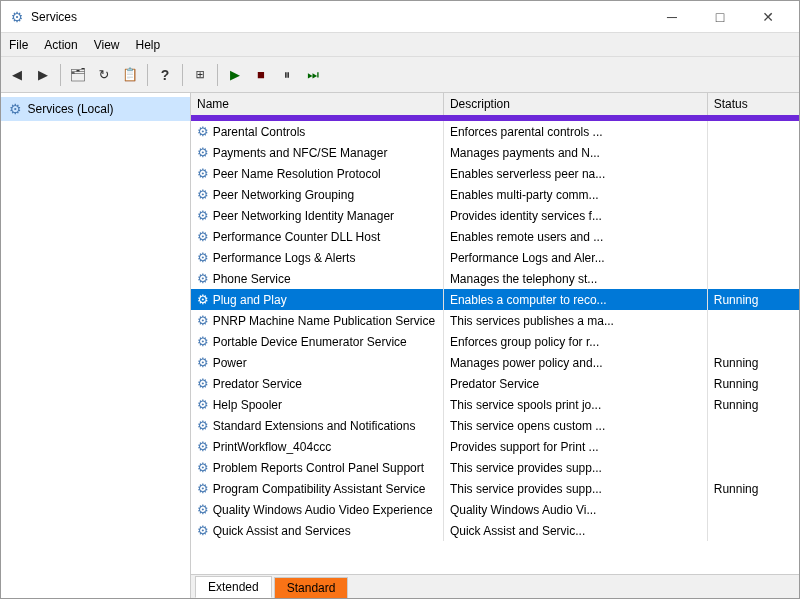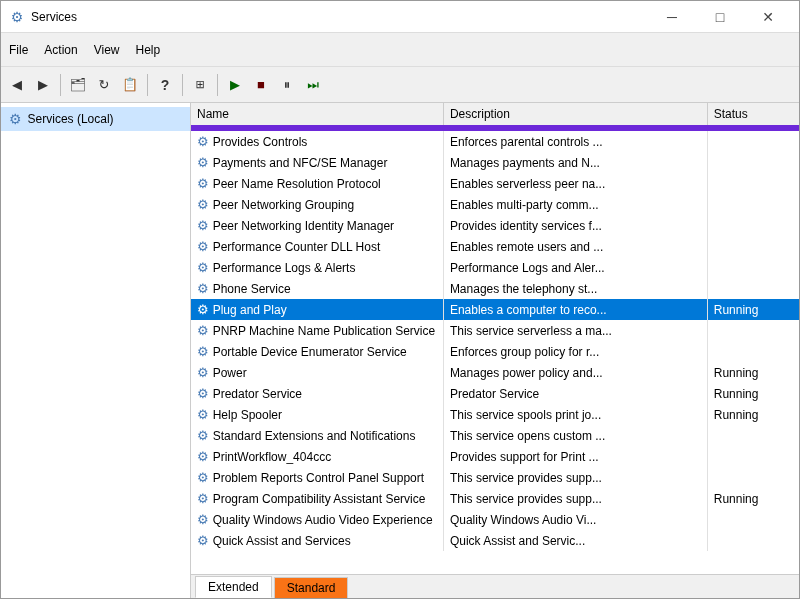--- a/index.html
+++ b/index.html
@@ -63,21 +63,21 @@
       font-size: 14px;
       display: flex;
       align-items: center;
       justify-content: center;
       color: #444;
     }
 
     
     .menu-bar {
       background: #f0f0f0;
-      height: 34px;
+      height: 24px;
       display: flex;
       align-items: center;
       border-bottom: 1px solid #ddd;
     }
 
     .menu-item {
       padding: 2px 8px;
       cursor: pointer;
       font-size: 12px;
       color: #000;
@@ -313,21 +313,21 @@
               <th class="col-name">Name</th>
               <th class="col-desc">Description</th>
               <th class="col-status">Status</th>
             </tr>
           </thead>
           <tbody id="table-body">
           <tr>
                 <td class="col-name">
                   <span class="name-cell">
                     <span class="service-icon">⚙</span>
-                    <span>Provides Controls</span>
+                    <span>Parental Controls</span>
                   </span>
                 </td>
                 <td class="col-desc">Enforces parental controls ...</td>
                 <td class="col-status"></td>
               </tr>
               <tr>
                 <td class="col-name">
                   <span class="name-cell">
                     <span class="service-icon">⚙</span>
                     <span>Payments and NFC/SE Manager</span>
@@ -406,21 +406,21 @@
                 <td class="col-desc">Enables a computer to reco...</td>
                 <td class="col-status">Running</td>
               </tr>
               <tr>
                 <td class="col-name">
                   <span class="name-cell">
                     <span class="service-icon">⚙</span>
                     <span>PNRP Machine Name Publication Service</span>
                   </span>
                 </td>
-                <td class="col-desc">This service serverless a ma...</td>
+                <td class="col-desc">This services publishes a ma...</td>
                 <td class="col-status"></td>
               </tr>
               <tr>
                 <td class="col-name">
                   <span class="name-cell">
                     <span class="service-icon">⚙</span>
                     <span>Portable Device Enumerator Service</span>
                   </span>
                 </td>
                 <td class="col-desc">Enforces group policy for r...</td>

